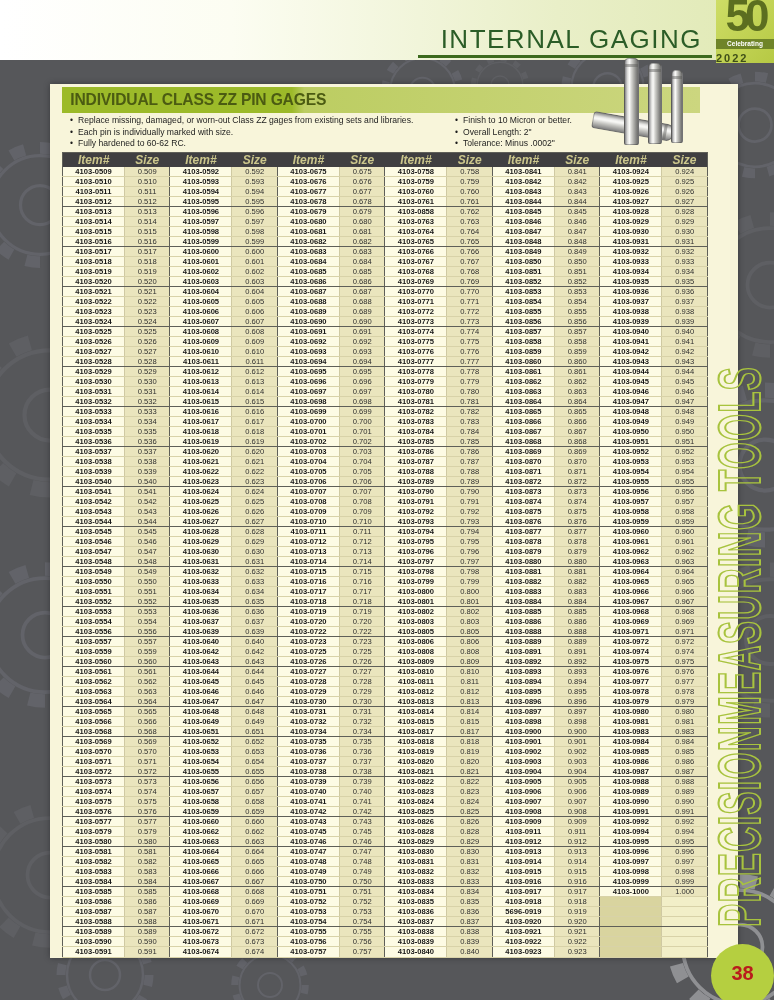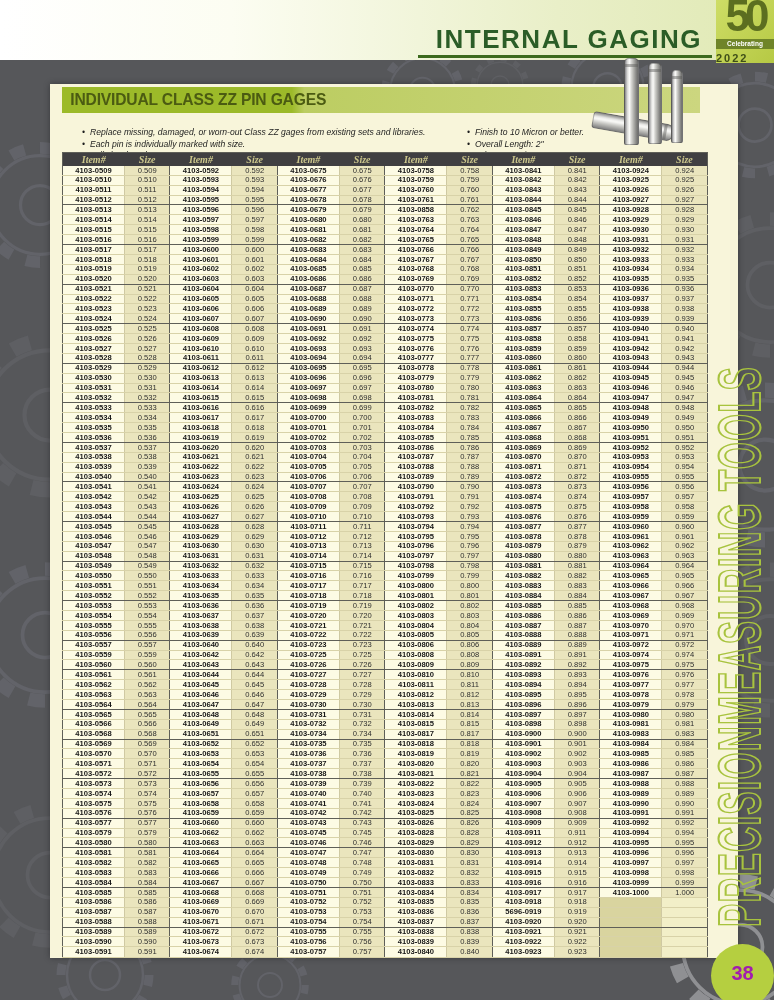--- a/index.html
+++ b/index.html
@@ -7,21 +7,21 @@
   .stage{position:relative;width:774px;height:1000px;overflow:hidden;}
 
   
   .gear{position:absolute;z-index:1;color:#626369;}
   .gear.light{color:#8f9093;}
   .gear.dim{color:#5e5f63;}
 
   
   .band{position:absolute;left:0;top:0;width:774px;height:60px;z-index:2;
     background:linear-gradient(to right,#ffffff 0%,#fcfdf2 30%,#e9efc8 72%,#e0e9b4 100%);}
-  .masthead-title{position:absolute;right:72px;top:24px;font-size:26px;font-weight:bold;
+  .masthead-title{position:absolute;right:72px;top:24px;font-size:26px;font-weight:normal;
     letter-spacing:1.5px;color:#2b5d27;white-space:nowrap;}
   .title-rule{position:absolute;left:418px;top:55px;width:294px;height:3px;
     background:#3c6a1d;z-index:2;}
   .badge{position:absolute;left:716px;top:0;width:58px;height:63px;z-index:3;
     background:linear-gradient(135deg,#ced déc 0%,#b6c944 100%);
     background:linear-gradient(135deg,#cedd66 0%,#b6c944 100%);overflow:hidden;}
   .badge-number{position:absolute;left:0;right:0;top:-6px;text-align:center;
     font-size:44px;font-weight:900;color:#5c6e20;letter-spacing:-5px;line-height:1;}
   .badge-caption{position:absolute;left:0;right:0;bottom:14px;height:10px;background:#6f8428;
     color:#ffffff;font-size:6.5px;font-weight:bold;text-align:center;line-height:10px;}
@@ -29,22 +29,22 @@
     font-size:11px;font-weight:900;color:#3f4f18;letter-spacing:2px;}
 
   
   .page{position:absolute;left:50px;top:84px;width:664px;height:874px;z-index:2;
     background:#f8f5da;box-shadow:0 0 6px rgba(0,0,0,.35);padding-left:24px;}
   .section-bar{position:absolute;left:12px;top:3px;width:638px;height:26px;
     background:linear-gradient(90deg,#9cba29 0%,#9cba29 36%,#bccd62 38%,#ccd67f 100%);}
   .section-bar span{display:inline-block;font-size:17px;font-weight:bold;color:#4b5b12;
     line-height:26px;padding-left:9px;letter-spacing:-.2px;transform:scaleX(.92);
     transform-origin:left center;white-space:nowrap;}
-  .bullets{position:absolute;top:31px;margin:12px;padding:0;list-style:none;
-    font-size:8.6px;color:#1d1d1d;line-height:11.5px;font-style:italic;}
+  .bullets{position:absolute;top:31px;margin:0;padding:0;list-style:none;
+    font-size:8.6px;color:#1d1d1d;line-height:11.5px;}
   .bullets.left{left:20px;width:385px;}
   .bullets.right{left:405px;width:230px;}
   .bullets li::before{content:"•";margin-right:5px;}
 
   
   .pins{position:absolute;left:552px;top:-26px;width:115px;height:105px;z-index:4;}
   .pin{position:absolute;border-radius:5px 5px 2px 2px;border:1px solid rgba(40,40,40,.35);
     background:linear-gradient(90deg,#86868a 0%,#d8d8d6 18%,#fbfbf9 34%,#d0d0cc 52%,
       #a5a5a1 72%,#7e7e7c 90%,#6f6f6d 100%);}
   .pin::after{content:"";position:absolute;left:0;right:0;top:5px;height:3px;
@@ -54,22 +54,22 @@
   .pin.p3{left:69px;top:12px;width:10px;height:71px;}
   .pin.lying{left:-10px;top:60px;width:80px;height:15px;transform:rotate(10deg);
     border-radius:3px 7px 7px 3px;
     background:linear-gradient(180deg,#8a8a88 0%,#e8e8e6 25%,#fbfbf9 40%,#c6c6c2 65%,#808080 100%);}
   .pin.lying::after{left:auto;right:6px;top:0;bottom:0;width:3px;height:auto;}
 
   
   table.gage{position:absolute;left:12px;top:68px;width:646px;height:806px;
     border-collapse:collapse;table-layout:fixed;border:1px solid #5f5f58;}
   col.c-item{width:9.6%;} col.c-size{width:7.066%;}
-  table.gage th{background:#403f41;color:#cbc68c;font-size:10px;font-weight:bold;
-    font-style:italic;height:13px;padding:0;text-align:center;font-family:Liberation Serif, serif;}
+  table.gage th{background:#403f41;color:#cbc68c;font-size:12px;font-weight:bold;
+    font-style:italic;height:13px;padding:0;text-align:center;}
   table.gage td{font-size:7.6px;text-align:center;vertical-align:middle;padding:0;
     line-height:1;border-bottom:1px solid #d8d2a8;white-space:nowrap;overflow:hidden;}
   td.item{background:#fdfbe4;font-weight:bold;color:#161616;
     border-left:1.4px solid #5f5f58;border-right:1px solid #cfc9a2;}
   td.size{background:#eae5bd;color:#2e2e2e;}
   tr.group-end td{border-bottom:1.4px solid #5f5f58;}
   td.item.empty{background:#d9d49f;}
   td.size.empty{background:#f2efc8;}
 
   
@@ -77,21 +77,21 @@
     transform:rotate(-90deg);display:flex;align-items:center;justify-content:center;}
   .vtext-inner{font-size:60px;font-weight:bold;letter-spacing:2px;white-space:nowrap;
     transform:scaleX(.58);transform-origin:center;color:transparent;
     -webkit-text-stroke:2px #a8c33e;}
   @supports not (-webkit-text-stroke: 2px #a8c33e){.vtext-inner{color:#a8c33e;}}
 
   
   .pagenum{position:absolute;left:711px;top:944px;width:63px;height:63px;z-index:5;
     border-radius:50%;background:#b5cf40;display:flex;align-items:flex-start;
     justify-content:center;}
-  .pagenum span{margin-top:18px;font-size:20px;font-weight:bold;color:#a21caf;}
+  .pagenum span{margin-top:18px;font-size:20px;font-weight:bold;color:#b91c1c;}
 </style>
 </head>
 <body>
 
 <div class="stage">
 
   <svg width="0" height="0" style="position:absolute">
     <symbol id="gearsym" viewBox="0 0 100 100">
       <circle cx="50" cy="50" r="44" fill="none" stroke="currentColor" stroke-width="9" stroke-dasharray="11 12"></circle>
       <circle cx="50" cy="50" r="38" fill="none" stroke="currentColor" stroke-width="2.5"></circle>
@@ -843,34 +843,20 @@
             <td class="size">0.637</td>
             <td class="item">4103-0720</td>
             <td class="size">0.720</td>
             <td class="item">4103-0803</td>
             <td class="size">0.803</td>
             <td class="item">4103-0886</td>
             <td class="size">0.886</td>
             <td class="item">4103-0969</td>
             <td class="size">0.969</td>
           </tr>
-          <tr>
-            <td class="item">4103-0555</td>
-            <td class="size">0.555</td>
-            <td class="item">4103-0638</td>
-            <td class="size">0.638</td>
-            <td class="item">4103-0721</td>
-            <td class="size">0.721</td>
-            <td class="item">4103-0804</td>
-            <td class="size">0.804</td>
-            <td class="item">4103-0887</td>
-            <td class="size">0.887</td>
-            <td class="item">4103-0970</td>
-            <td class="size">0.970</td>
-          </tr>
           <tr class="group-end">
             <td class="item">4103-0556</td>
             <td class="size">0.556</td>
             <td class="item">4103-0639</td>
             <td class="size">0.639</td>
             <td class="item">4103-0722</td>
             <td class="size">0.722</td>
             <td class="item">4103-0805</td>
             <td class="size">0.805</td>
             <td class="item">4103-0888</td>

